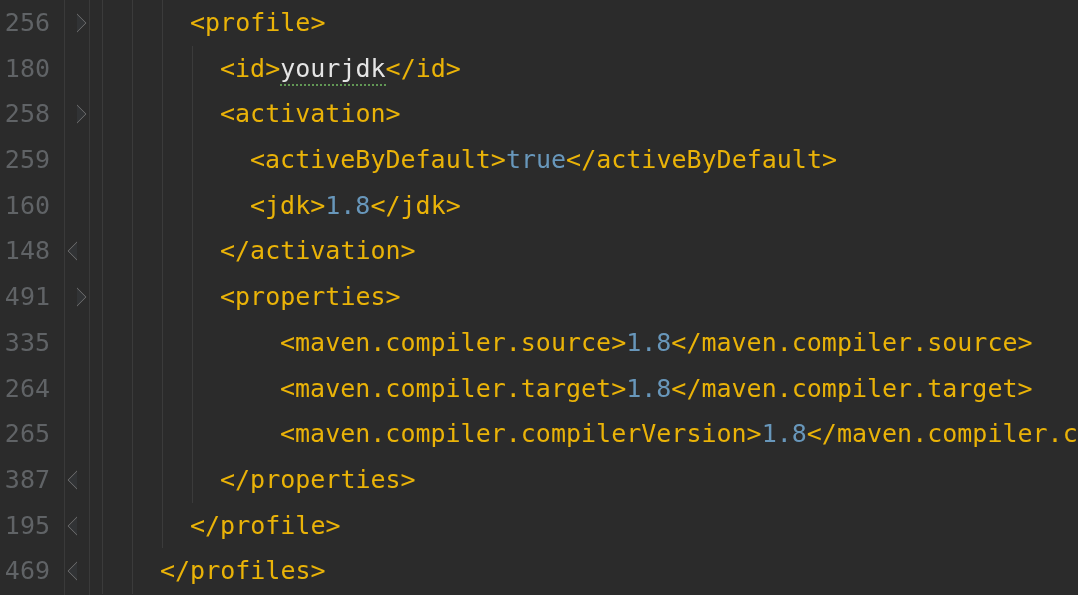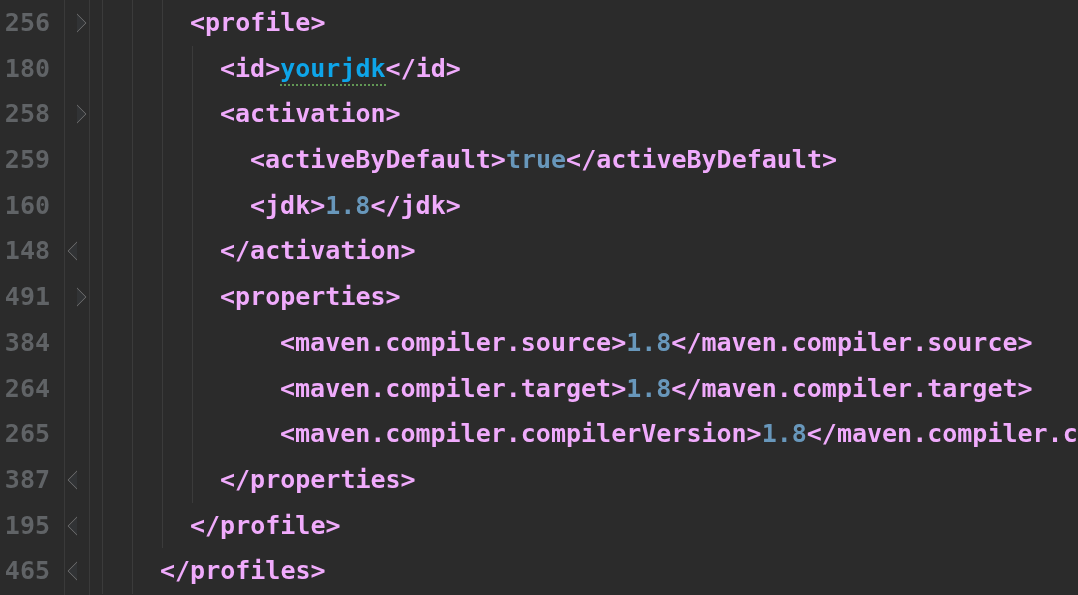--- a/index.html
+++ b/index.html
@@ -9,21 +9,20 @@
     overflow: hidden;
     background: #2b2b2b;
     font-family: "Menlo", "Consolas", "DejaVu Sans Mono", monospace;
   }
   .editor {
     display: flex;
     width: 100%;
     height: 100%;
     font-size: 25px;
     line-height: 45.7px;
-    font-weight: bold;
   }
   .gutter {
     width: 60px;
     background: #2b2b2b;
     color: #606366;
     text-align: right;
     padding-right: 10px;
     user-select: none;
     flex-shrink: 0;
   }
@@ -68,46 +67,46 @@
     height: 45.7px;
     position: relative;
   }
   .indent-guide {
     position: absolute;
     top: 0;
     bottom: 0;
     width: 1px;
     background: #3b3b3b;
   }
-  .tag { color: #f0abfc; }  
-  .txt { color: #0ea5e9; }  
+  .tag { color: #eab308; }  
+  .txt { color: #e5e5e5; }  
   .val-blue { color: #6897bb; } 
   .underline-green {
     border-bottom: 2px dotted #629755;
     padding-bottom: 1px;
   }
 </style>
 </head>
 <body>
 
 <div class="editor">
   <div class="gutter" id="gutter">
       <div class="gutter-line">256</div>
       <div class="gutter-line">180</div>
       <div class="gutter-line">258</div>
       <div class="gutter-line">259</div>
       <div class="gutter-line">160</div>
       <div class="gutter-line">148</div>
       <div class="gutter-line">491</div>
-      <div class="gutter-line">384</div>
+      <div class="gutter-line">335</div>
       <div class="gutter-line">264</div>
       <div class="gutter-line">265</div>
       <div class="gutter-line">387</div>
       <div class="gutter-line">195</div>
-      <div class="gutter-line">465</div>
+      <div class="gutter-line">469</div>
     </div>
   <div class="fold-col" id="foldcol">
       <div class="fold-handle fold-top" style="top: 15.85px;"></div>
       <div class="fold-handle fold-top" style="top: 107.25px;"></div>
       <div class="fold-handle fold-bot" style="top: 244.35px;"></div>
       <div class="fold-handle fold-top" style="top: 290.05px;"></div>
       <div class="fold-handle fold-bot" style="top: 472.85px;"></div>
       <div class="fold-handle fold-bot" style="top: 518.55px;"></div>
       <div class="fold-handle fold-bot" style="top: 564.25px;"></div>
     </div>

